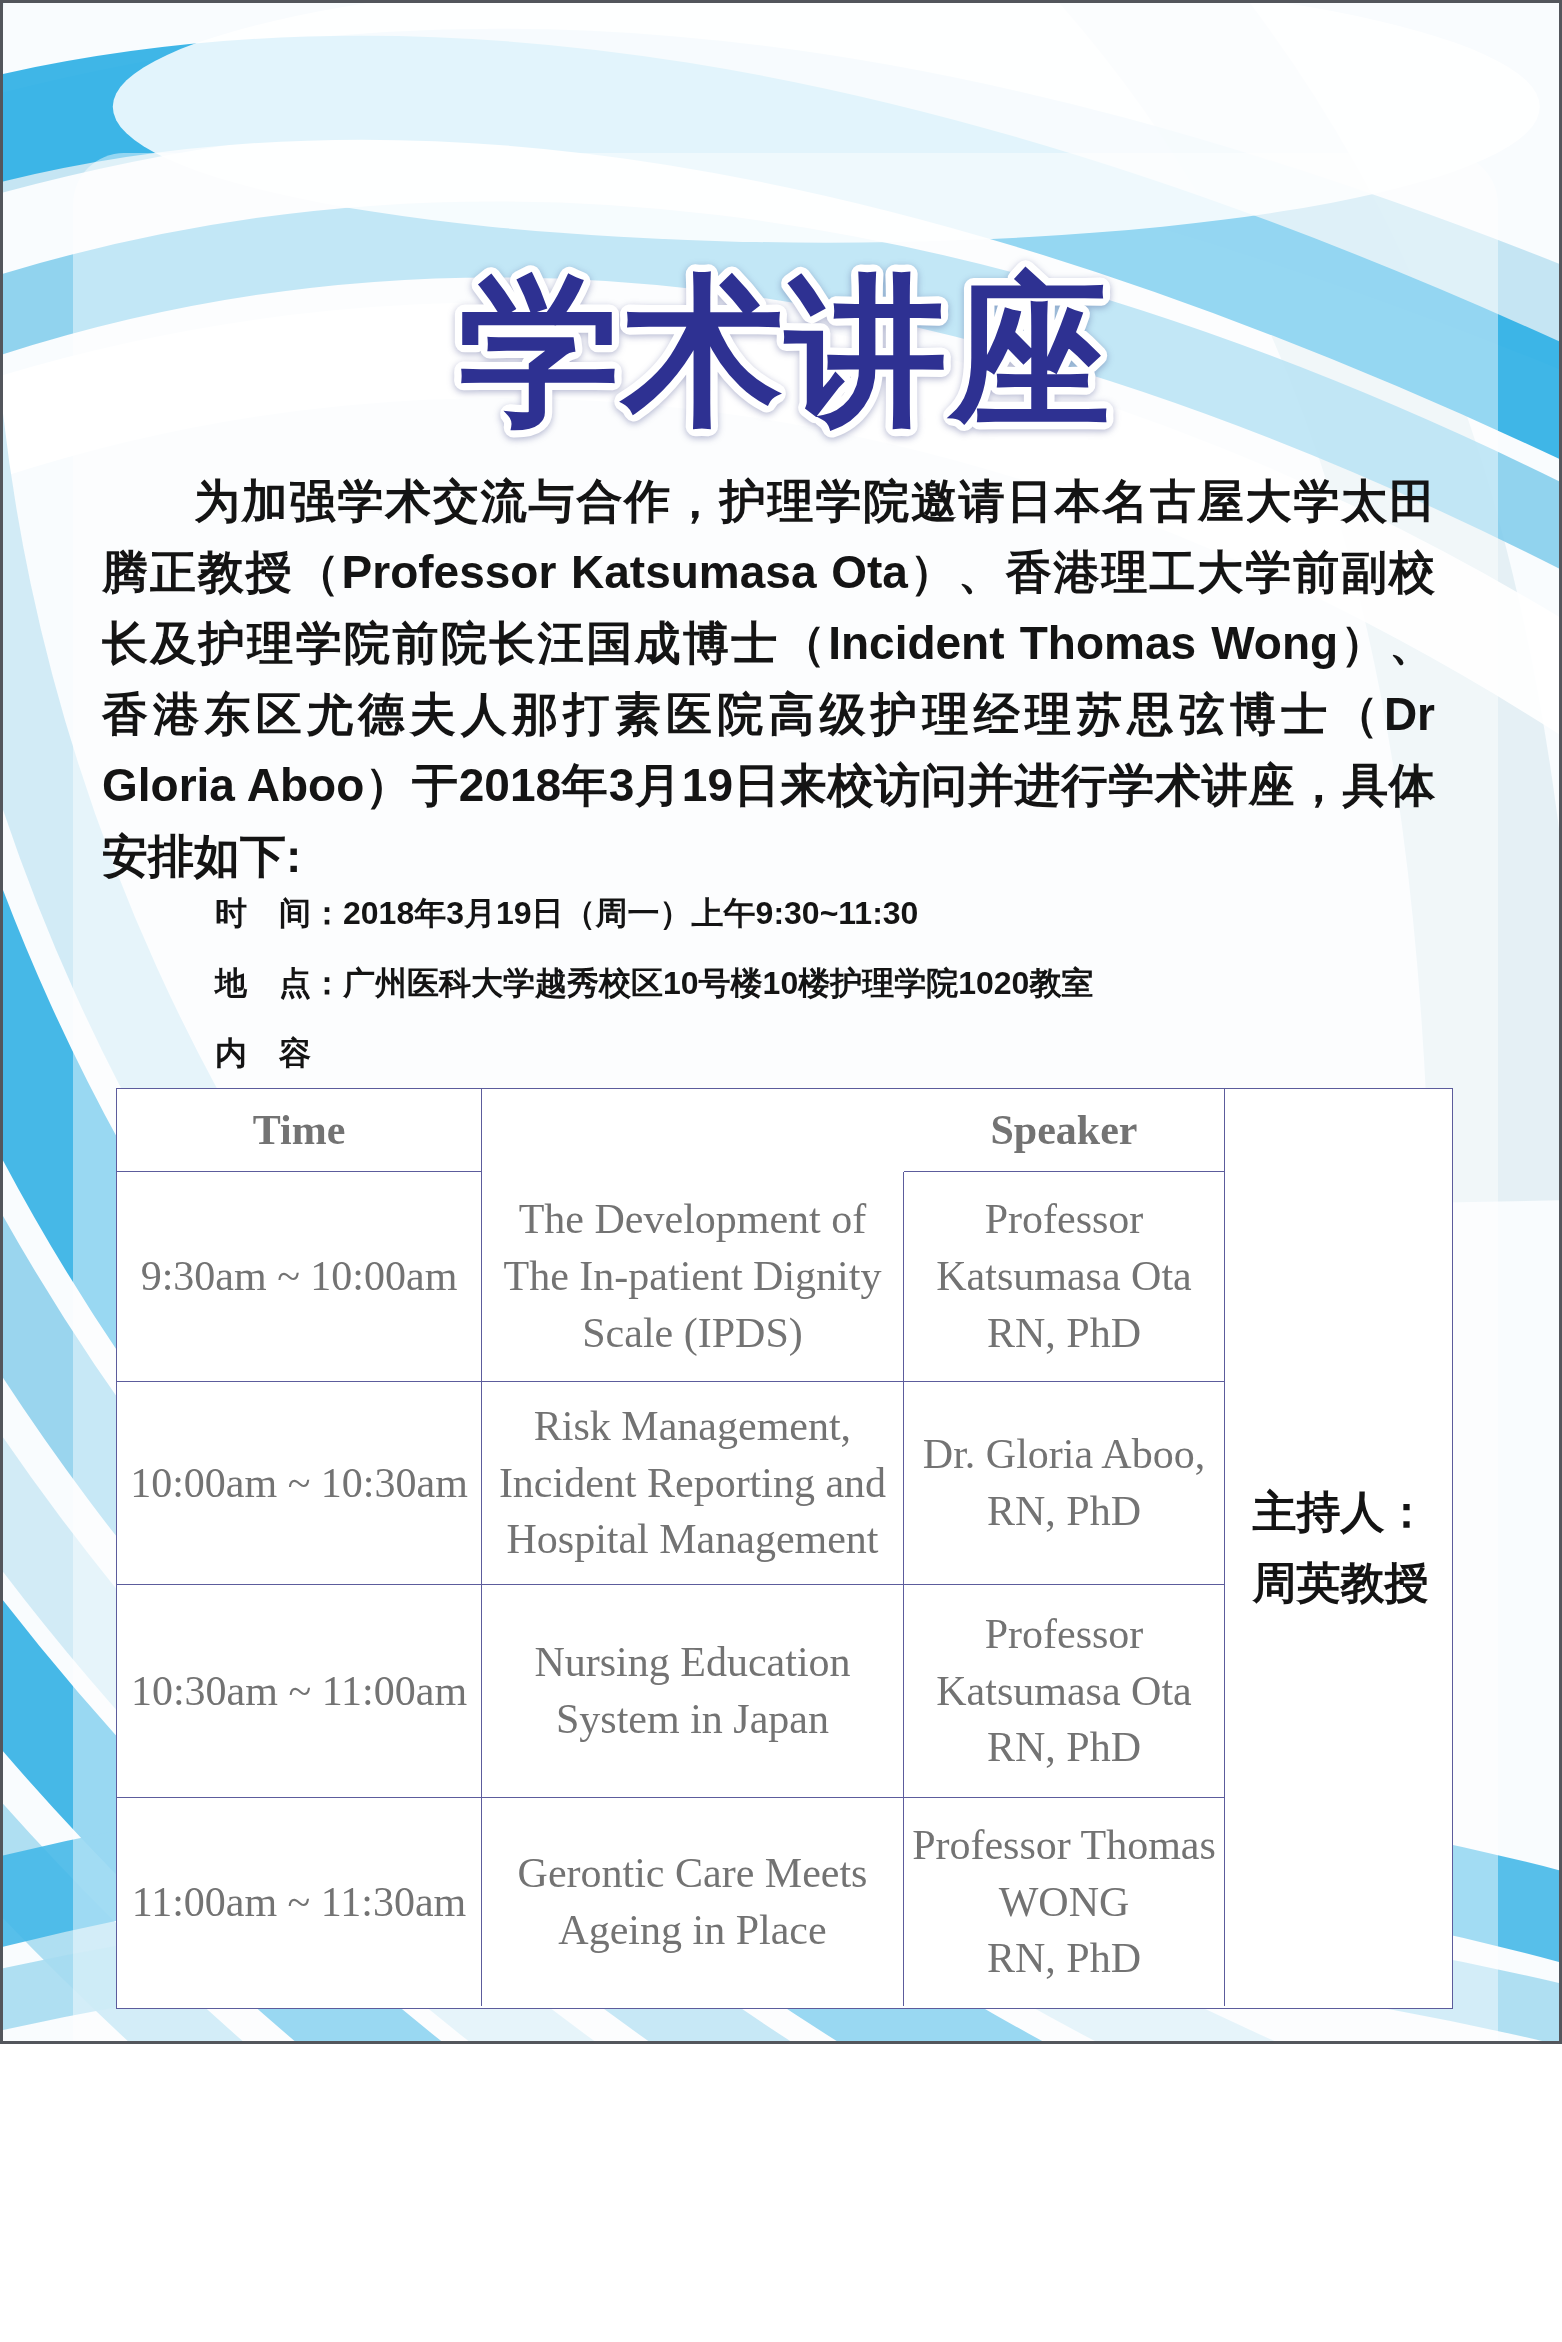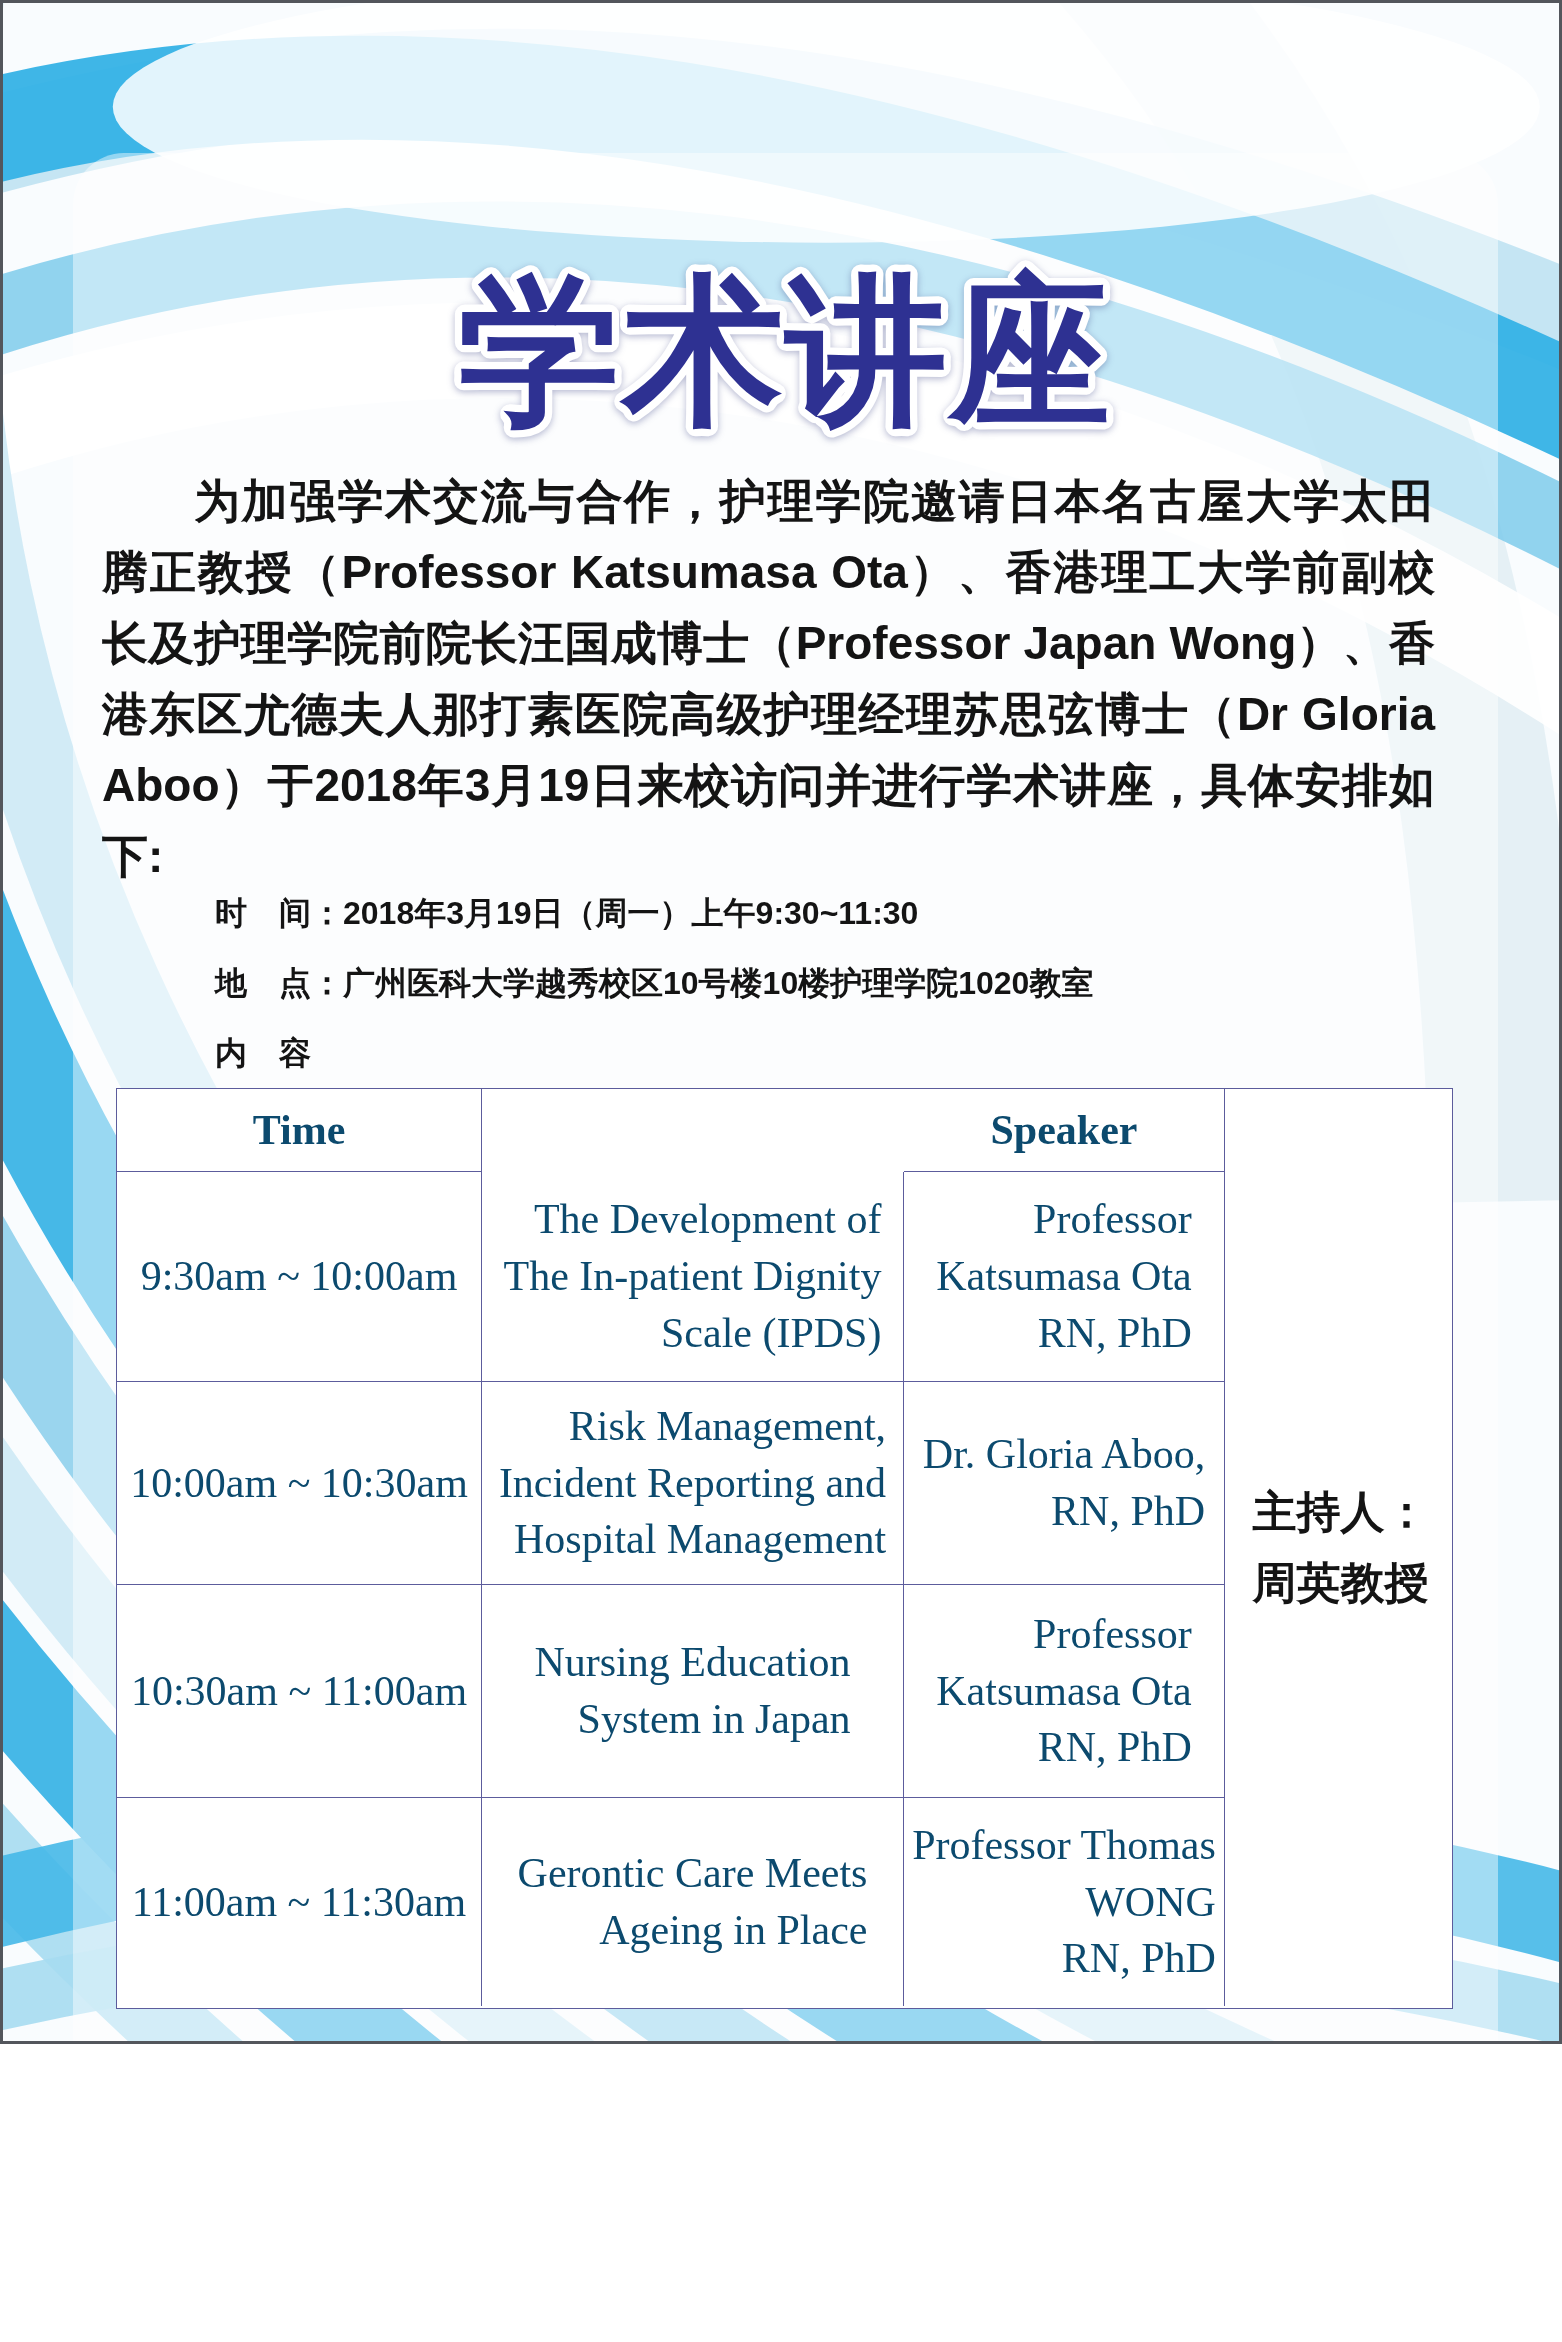--- a/index.html
+++ b/index.html
@@ -34,22 +34,22 @@
     box-sizing:border-box;
     display:grid;
     grid-template-columns:365px 422px 321px 225px;
     grid-template-rows:83px 210px 203px 213px 208px;
     background:#ffffff;
     border:1.8px solid #5c5c9c;
   }
   .cell{
     border-right:1.8px solid #5c5c9c;border-bottom:1.8px solid #5c5c9c;
     display:flex;align-items:center;justify-content:center;
-    text-align:right;white-space:pre-line;
-    font-family:"Liberation Serif", serif;font-size:42px;color:#0c4a6e;
+    text-align:center;white-space:pre-line;
+    font-family:"Liberation Serif", serif;font-size:42px;color:#737373;
     line-height:1.35;
     box-sizing:border-box;
   }
   .hdr{font-weight:bold;}
   .h1{grid-area:1/1}.h2{grid-area:1/2}.h3{grid-area:1/3}
   .r1c1{grid-area:2/1}.r1c2{grid-area:2/2}.r1c3{grid-area:2/3}
   .r2c1{grid-area:3/1}.r2c2{grid-area:3/2}.r2c3{grid-area:3/3}
   .r3c1{grid-area:4/1}.r3c2{grid-area:4/2}.r3c3{grid-area:4/3}
   .r4c1{grid-area:5/1}.r4c2{grid-area:5/2}.r4c3{grid-area:5/3}
   .last{border-bottom:none;}
@@ -92,21 +92,21 @@
     <path d="M -80,2400 C 500,2215 1200,2225 1781,2420" stroke="#45b8e8" stroke-width="110" fill="none" opacity="0.9"></path>
     <path d="M -80,2520 C 500,2355 1200,2365 1781,2540" stroke="#a6dbf1" stroke-width="75" fill="none" opacity="0.9"></path>
   </svg>
 
   <div class="card"></div>
 
   <svg class="title-svg" viewBox="0 0 1552 280">
     <text x="776" y="212" text-anchor="middle" font-family="'Liberation Serif', serif" font-weight="bold" font-size="176" letter-spacing="2" fill="#2e3192" stroke="#ffffff" stroke-width="16" stroke-linejoin="round" paint-order="stroke fill">学术讲座</text>
   </svg>
 
-  <div class="intro">为加强学术交流与合作，护理学院邀请日本名古屋大学太田腾正教授（Professor Katsumasa Ota）、香港理工大学前副校长及护理学院前院长汪国成博士（Professor Japan Wong）、香港东区尤德夫人那打素医院高级护理经理苏思弦博士（Dr Gloria Aboo）于2018年3月19日来校访问并进行学术讲座，具体安排如下:</div>
+  <div class="intro">为加强学术交流与合作，护理学院邀请日本名古屋大学太田腾正教授（Professor Katsumasa Ota）、香港理工大学前副校长及护理学院前院长汪国成博士（Incident Thomas Wong）、香港东区尤德夫人那打素医院高级护理经理苏思弦博士（Dr Gloria Aboo）于2018年3月19日来校访问并进行学术讲座，具体安排如下:</div>
 
   <div class="info">
     <div>时　间：2018年3月19日（周一）上午9:30~11:30</div>
     <div>地　点：广州医科大学越秀校区10号楼10楼护理学院1020教室</div>
     <div>内　容</div>
   </div>
 
   <div class="sched">
     <div class="cell hdr h1">Time</div>
     <div class="cell hdr h3">Speaker</div>

